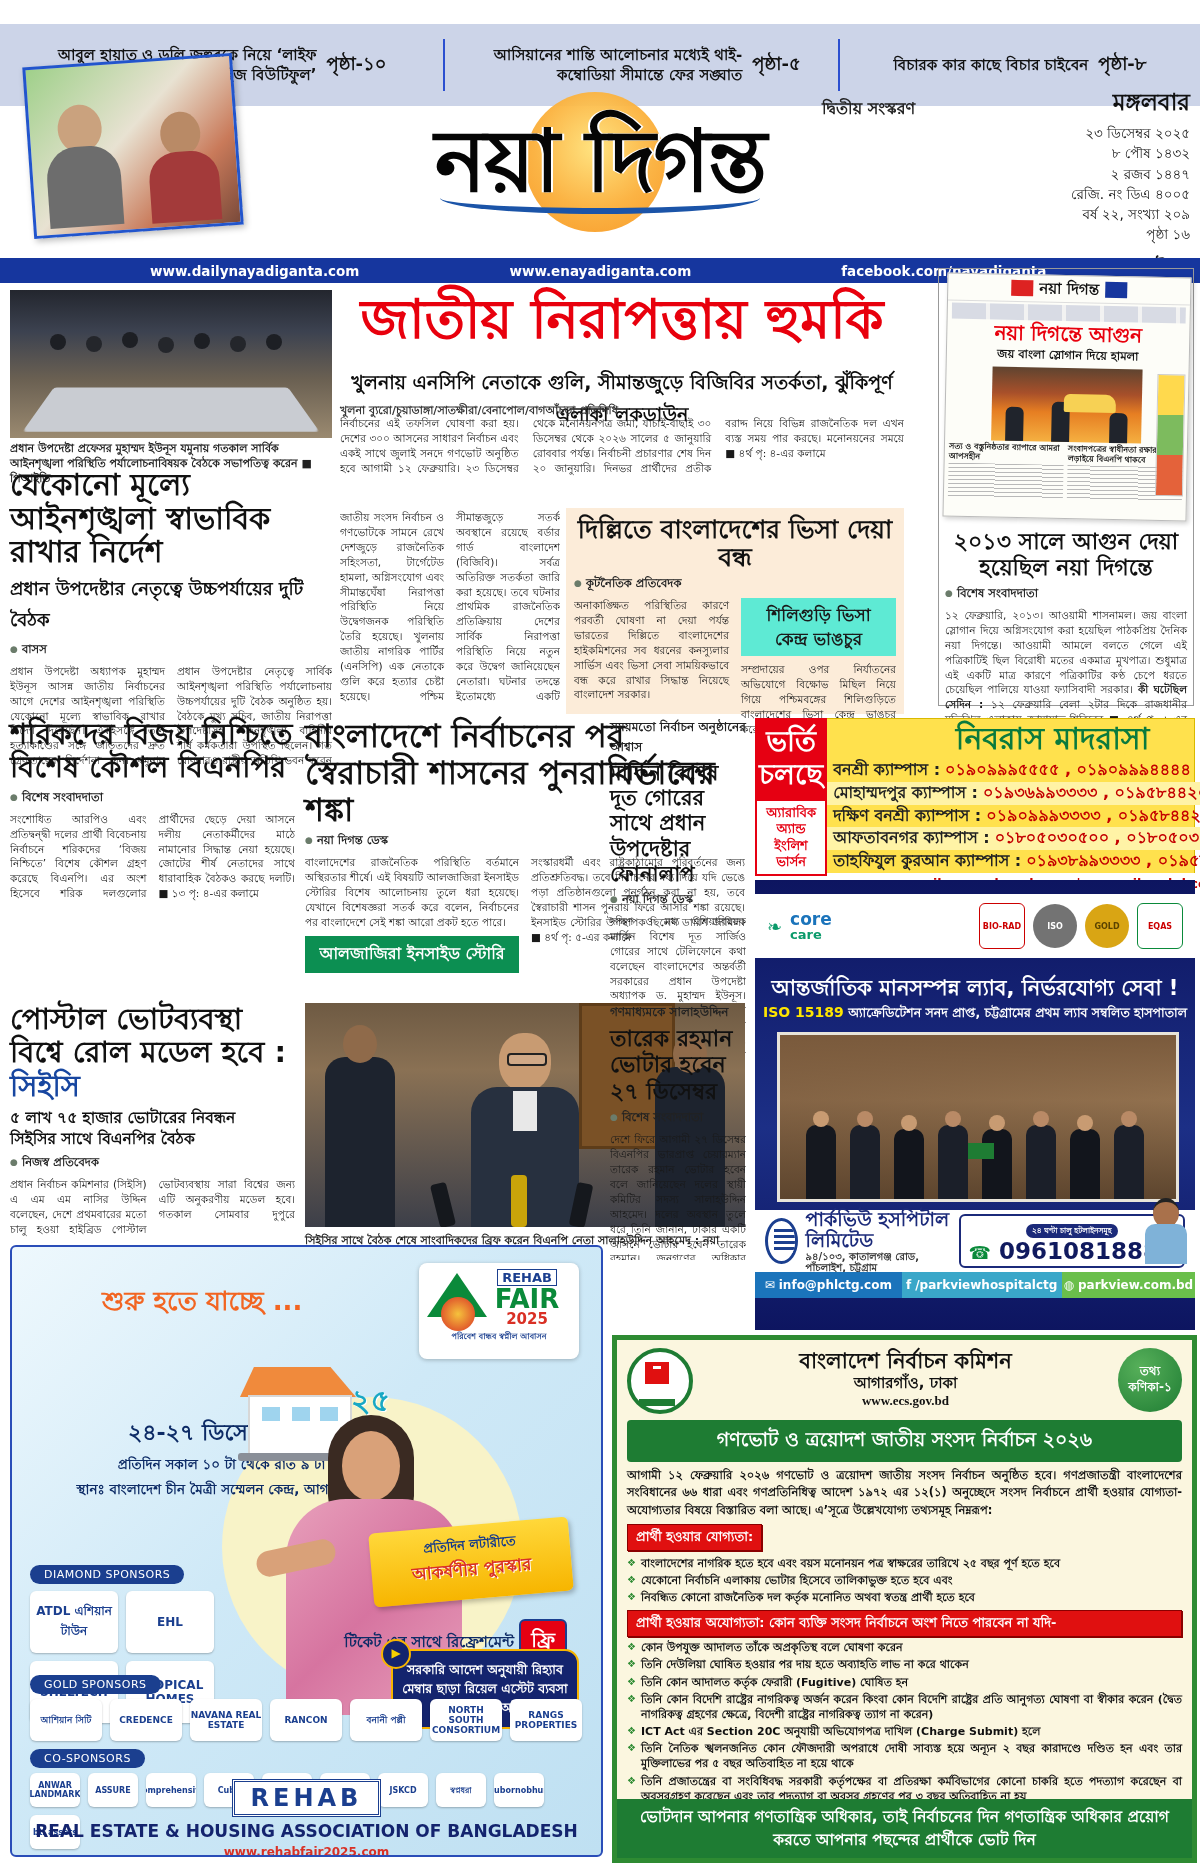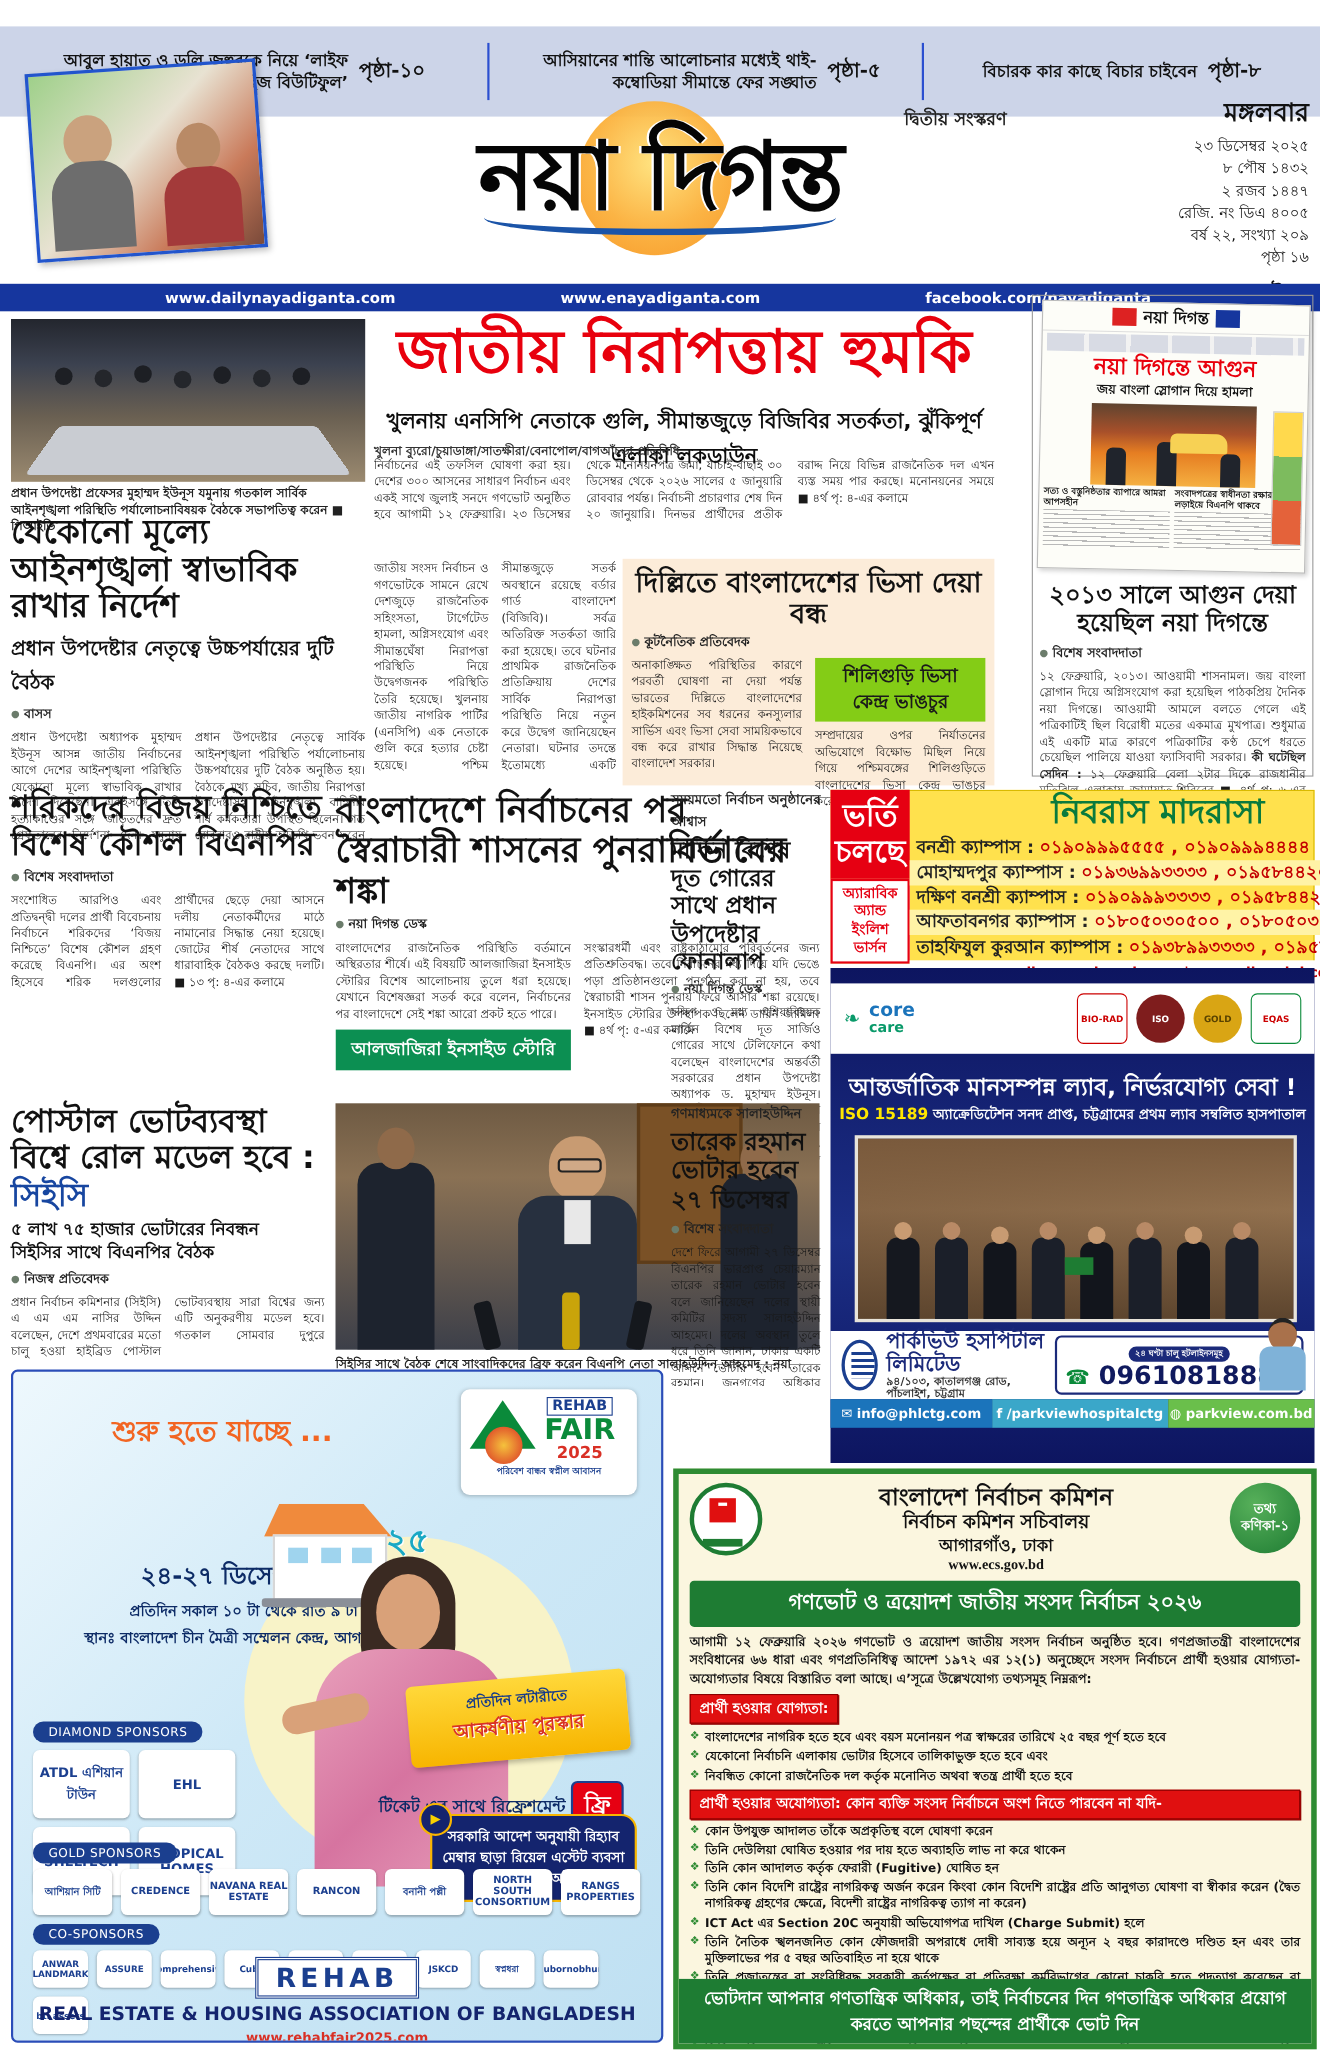--- a/index.html
+++ b/index.html
@@ -40,21 +40,21 @@
   .main-photo .heads{position:absolute;left:40px;top:44px;width:16px;height:16px;border-radius:50%;background:#1d1f24;box-shadow:36px 2px 0 #24262b,72px -2px 0 #1d1f24,108px 3px 0 #24262b,144px -1px 0 #1d1f24,180px 2px 0 #24262b,216px 0 0 #1d1f24;}
   .main-caption{left:10px;top:442px;width:322px;font-size:11px;font-weight:bold;line-height:1.35;color:#222;}
   .lead-head{left:338px;top:292px;width:568px;text-align:center;font-size:54px;font-weight:900;color:#e8000d;line-height:1.05;}
   .lead-sub{left:338px;top:368px;width:568px;text-align:center;font-size:19px;font-weight:900;color:#0d0d0d;}
   .lead-byline{left:340px;top:398px;width:568px;font-size:11px;font-weight:bold;color:#333;}
   .lead-body-a{left:340px;top:416px;width:564px;height:88px;}
   .lead-body-b{left:340px;top:510px;width:220px;height:202px;}
   
   .visa{left:566px;top:508px;width:338px;height:206px;background:#fcecd9;padding:6px 8px;box-sizing:border-box;}
   .visa-h{font-size:25px;font-weight:900;text-align:center;line-height:1.1;margin:2px 0 4px;}
-  .visa-inner-h{background:#84cc16;font-size:17px;font-weight:900;text-align:center;padding:5px 20px;margin:6px 0;}
+  .visa-inner-h{background:#5eead4;font-size:17px;font-weight:900;text-align:center;padding:5px 20px;margin:6px 0;}
   
   .rframe{left:938px;top:268px;width:256px;height:438px;border:1px solid #999;padding:6px;box-sizing:border-box;}
   .mini{position:relative;width:100%;height:242px;background:#fdfdf8;border:1px solid #bbb;transform:rotate(1.2deg);box-shadow:2px 2px 5px rgba(0,0,0,.2);overflow:hidden;}
   .mini-mast{display:flex;align-items:center;justify-content:center;gap:6px;height:26px;border-bottom:1px solid #ddd;}
   .mini-mast .red{width:22px;height:16px;background:#d22;}
   .mini-mast .nm{font-size:15px;font-weight:900;}
   .mini-strip{height:16px;margin:2px 4px;background:repeating-linear-gradient(90deg,#d8dbe4 0 34px,#f2f2f2 34px 38px);}
   .mini-h1{color:#e8000d;font-size:20px;font-weight:900;text-align:center;line-height:1.1;margin-top:2px;}
   .mini-h2{font-size:11.5px;font-weight:900;text-align:center;margin:2px 0;}
   .mini-fire{position:relative;margin:2px auto;width:150px;height:74px;background:linear-gradient(180deg,#5f4430 0%,#a8502a 35%,#e67e22 60%,#f5b041 100%);}
@@ -89,21 +89,21 @@
   .nib-web{background:#fff;color:#c40000;font-weight:900;font-size:12.5px;text-align:center;padding:3px 0;margin-top:auto;}
   
   .pv{left:755px;top:880px;width:440px;height:450px;background:linear-gradient(180deg,#0d1560 0%,#1c2f86 55%,#0d1560 100%);box-sizing:border-box;}
   .pv-white{position:absolute;left:0;top:14px;width:100%;height:64px;background:#fff;display:flex;align-items:center;padding:0 12px;box-sizing:border-box;gap:8px;}
   .cc-logo{font-weight:900;color:#1b74bb;font-size:17px;line-height:1;}
   .cc-logo small{display:block;color:#0a9a6a;font-size:13px;}
   .cc-leaf{color:#0a9a6a;font-size:18px;}
   .pv-badges{margin-left:auto;display:flex;gap:8px;align-items:center;}
   .pv-badge{width:44px;height:44px;border-radius:50%;display:flex;align-items:center;justify-content:center;font-size:8px;font-weight:900;color:#fff;text-align:center;}
   .pv-badge.b1{border-radius:6px;background:#fff;border:1px solid #c00;color:#c00;}
-  .pv-badge.b2{background:#7f1d1d;}
+  .pv-badge.b2{background:#737373;}
   .pv-badge.b3{background:#d9a514;color:#5a4300;}
   .pv-badge.b4{border-radius:6px;background:#fff;border:1px solid #0a8a3a;color:#c00;}
   .pv-h{position:absolute;left:0;top:92px;width:100%;text-align:center;color:#fff;font-size:21px;font-weight:900;}
   .pv-sub{position:absolute;left:0;top:124px;width:100%;text-align:center;font-size:12.5px;font-weight:bold;color:#fff;}
   .pv-sub .iso{color:#ffe600;font-size:14px;font-weight:900;}
   .pv-photo{position:absolute;left:22px;top:152px;width:396px;height:164px;background:linear-gradient(180deg,#7a5a3c 0%,#97755190 40%,#5d452e 100%),linear-gradient(90deg,#6b4e35,#8a6a4a);border:3px solid #e8e4da;overflow:hidden;}
   .pv-photo .men{position:absolute;left:26px;bottom:0;width:30px;height:74px;background:#15181f;border-radius:10px 10px 0 0;box-shadow:44px 0 0 #1b1f29,88px 4px 0 #12151c,132px 0 0 #1b1f29,176px 4px 0 #12151c,220px 0 0 #1b1f29,264px 4px 0 #12151c,308px 0 0 #1b1f29;}
   .pv-photo .men::after{content:"";position:absolute;left:7px;top:-14px;width:16px;height:16px;border-radius:50%;background:#c89b72;box-shadow:44px 0 0 #b98a66,88px 4px 0 #c89b72,132px 0 0 #b98a66,176px 4px 0 #c89b72,220px 0 0 #b98a66,264px 4px 0 #c89b72,308px 0 0 #b98a66;}
   .pv-photo .doc{position:absolute;left:188px;bottom:40px;width:26px;height:16px;background:#1e7c33;}
   .pv-info{position:absolute;left:0;top:330px;width:100%;height:62px;background:#fff;display:flex;align-items:center;padding:0 10px;box-sizing:border-box;gap:8px;}
@@ -531,21 +531,20 @@
 
   <div class="abs ec">
     <div class="ec-head">
       <div class="ec-logo">
         <div class="bx"></div>
           <div class="slit"></div>
           <div class="bnr"></div>
       </div>
       <div class="ec-titles">
         <div class="ec-t1">বাংলাদেশ নির্বাচন কমিশন</div>
-        <div class="ec-t2">নির্বাচন কমিশন সচিবালয়</div>
         <div class="ec-t3">আগারগাঁও, ঢাকা</div>
         <div class="ec-web">www.ecs.gov.bd</div>
       </div>
       <div class="ec-badge">
         <span>তথ্য</span>
         <span>কণিকা-১</span>
       </div>
     </div>
     <div class="ec-bar">গণভোট ও ত্রয়োদশ জাতীয় সংসদ নির্বাচন ২০২৬</div>
     <div class="ec-intro">আগামী ১২ ফেব্রুয়ারি ২০২৬ গণভোট ও ত্রয়োদশ জাতীয় সংসদ নির্বাচন অনুষ্ঠিত হবে। গণপ্রজাতন্ত্রী বাংলাদেশের সংবিধানের ৬৬ ধারা এবং গণপ্রতিনিধিত্ব আদেশ ১৯৭২ এর ১২(১) অনুচ্ছেদে সংসদ নির্বাচনে প্রার্থী হওয়ার যোগ্যতা-অযোগ্যতার বিষয়ে বিস্তারিত বলা আছে। এ’সূত্রে উল্লেখযোগ্য তথ্যসমূহ নিম্নরূপ:</div>

